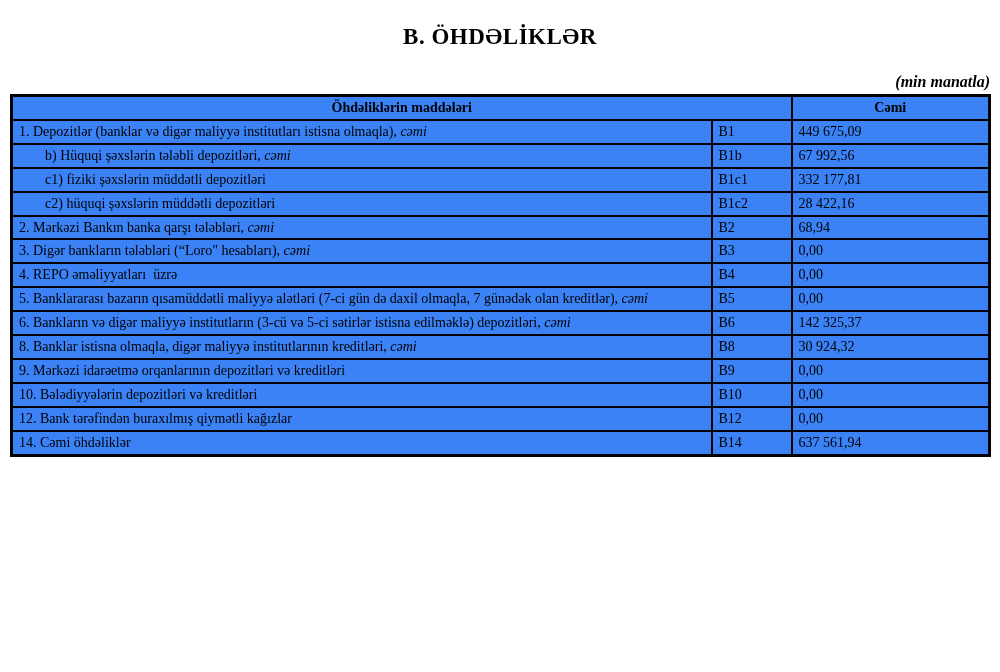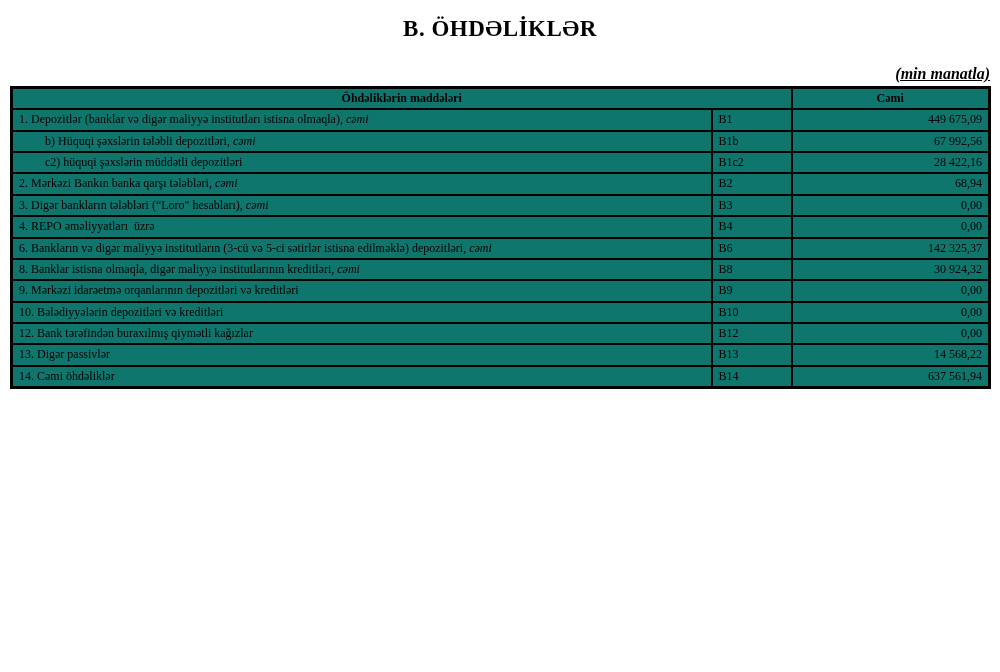--- a/index.html
+++ b/index.html
@@ -14,63 +14,62 @@
   }
   .page {
     position: relative;
     width: 1000px;
     height: 672px;
   }
   .title {
     text-align: center;
     font-size: 23px;
     font-weight: bold;
-    margin: 8px;
+    margin: 16px;
     padding-top: 8px;
     letter-spacing: 0.5px;
   }
   .unit-note {
     width: 990px;
     text-align: right;
     font-style: italic;
     font-weight: bold;
     font-size: 16px;
     margin-top: 23px;
     margin-bottom: 3px;
-    text-decoration: underline;
   }
   table.liab {
     border-collapse: collapse;
     table-layout: fixed;
     margin-left: 10px;
     width: 978px;
     border: 3px solid #000;
   }
   table.liab th, table.liab td {
-    background: #0f766e;
+    background: #3b82f6;
     border: 2px solid #000;
-    font-size: 12px;
+    font-size: 14px;
     line-height: 1.28;
     vertical-align: middle;
     padding: 2px 6px;
   }
   table.liab th {
     font-weight: bold;
     text-align: center;
     padding: 2px 4px;
   }
   td.c-label {
     text-align: left;
     padding-left: 5px;
     white-space: pre-wrap;
   }
   td.c-code {
   }
   td.c-val {
-    text-align: right;
+    text-align: left;
     padding-right: 7px;
   }
   tr.row { height: 15px; }
   tr.indent td.c-label { padding-left: 32px; }
   tr.bold td { font-weight: normal; }
   tr.bold td.c-val, tr.bold td.c-code { font-weight: normal; }
   em.ital { font-style: italic; }
 </style>
 </head>
 <body>
@@ -98,20 +97,25 @@
     <td class="c-val">449 675,09</td>
   </tr>
 
 
   <tr class="row indent">
     <td class="c-label"><span class="lbl">b) Hüquqi şəxslərin tələbli depozitləri, </span><em class="ital">cəmi</em></td>
     <td class="c-code">B1b</td>
     <td class="c-val">67 992,56</td>
   </tr>
 
+  <tr class="row indent">
+    <td class="c-label"><span class="lbl">c1) fiziki şəxslərin müddətli depozitləri</span><em class="ital"></em></td>
+    <td class="c-code">B1c1</td>
+    <td class="c-val">332 177,81</td>
+  </tr>
 
   <tr class="row indent">
     <td class="c-label"><span class="lbl">c2) hüquqi şəxslərin müddətli depozitləri</span><em class="ital"></em></td>
     <td class="c-code">B1c2</td>
     <td class="c-val">28 422,16</td>
   </tr>
 
   <tr class="row">
     <td class="c-label"><span class="lbl">2. Mərkəzi Bankın banka qarşı tələbləri, </span><em class="ital">cəmi</em></td>
     <td class="c-code">B2</td>
@@ -123,20 +127,25 @@
     <td class="c-code">B3</td>
     <td class="c-val">0,00</td>
   </tr>
 
   <tr class="row">
     <td class="c-label"><span class="lbl">4. REPO əməliyyatları  üzrə</span><em class="ital"></em></td>
     <td class="c-code">B4</td>
     <td class="c-val">0,00</td>
   </tr>
 
+  <tr class="row">
+    <td class="c-label"><span class="lbl">5. Banklararası bazarın qısamüddətli maliyyə alətləri (7-ci gün də daxil olmaqla, 7 günədək olan kreditlər), </span><em class="ital">cəmi</em></td>
+    <td class="c-code">B5</td>
+    <td class="c-val">0,00</td>
+  </tr>
 
   <tr class="row">
     <td class="c-label"><span class="lbl">6. Bankların və digər maliyyə institutların (3-cü və 5-ci sətirlər istisna edilməklə) depozitləri, </span><em class="ital">cəmi</em></td>
     <td class="c-code">B6</td>
     <td class="c-val">142 325,37</td>
   </tr>
 
 
   <tr class="row">
     <td class="c-label"><span class="lbl">8. Banklar istisna olmaqla, digər maliyyə institutlarının kreditləri, </span><em class="ital">cəmi</em></td>
@@ -156,25 +165,20 @@
     <td class="c-val">0,00</td>
   </tr>
 
 
   <tr class="row">
     <td class="c-label"><span class="lbl">12. Bank tərəfindən buraxılmış qiymətli kağızlar</span><em class="ital"></em></td>
     <td class="c-code">B12</td>
     <td class="c-val">0,00</td>
   </tr>
 
-  <tr class="row">
-    <td class="c-label"><span class="lbl">13. Digər passivlər</span><em class="ital"></em></td>
-    <td class="c-code">B13</td>
-    <td class="c-val">14 568,22</td>
-  </tr>
 
   <tr class="row bold">
     <td class="c-label"><span class="lbl">14. Cəmi öhdəliklər</span><em class="ital"></em></td>
     <td class="c-code">B14</td>
     <td class="c-val">637 561,94</td>
   </tr>
 </tbody>
   </table>
 </div>
 

